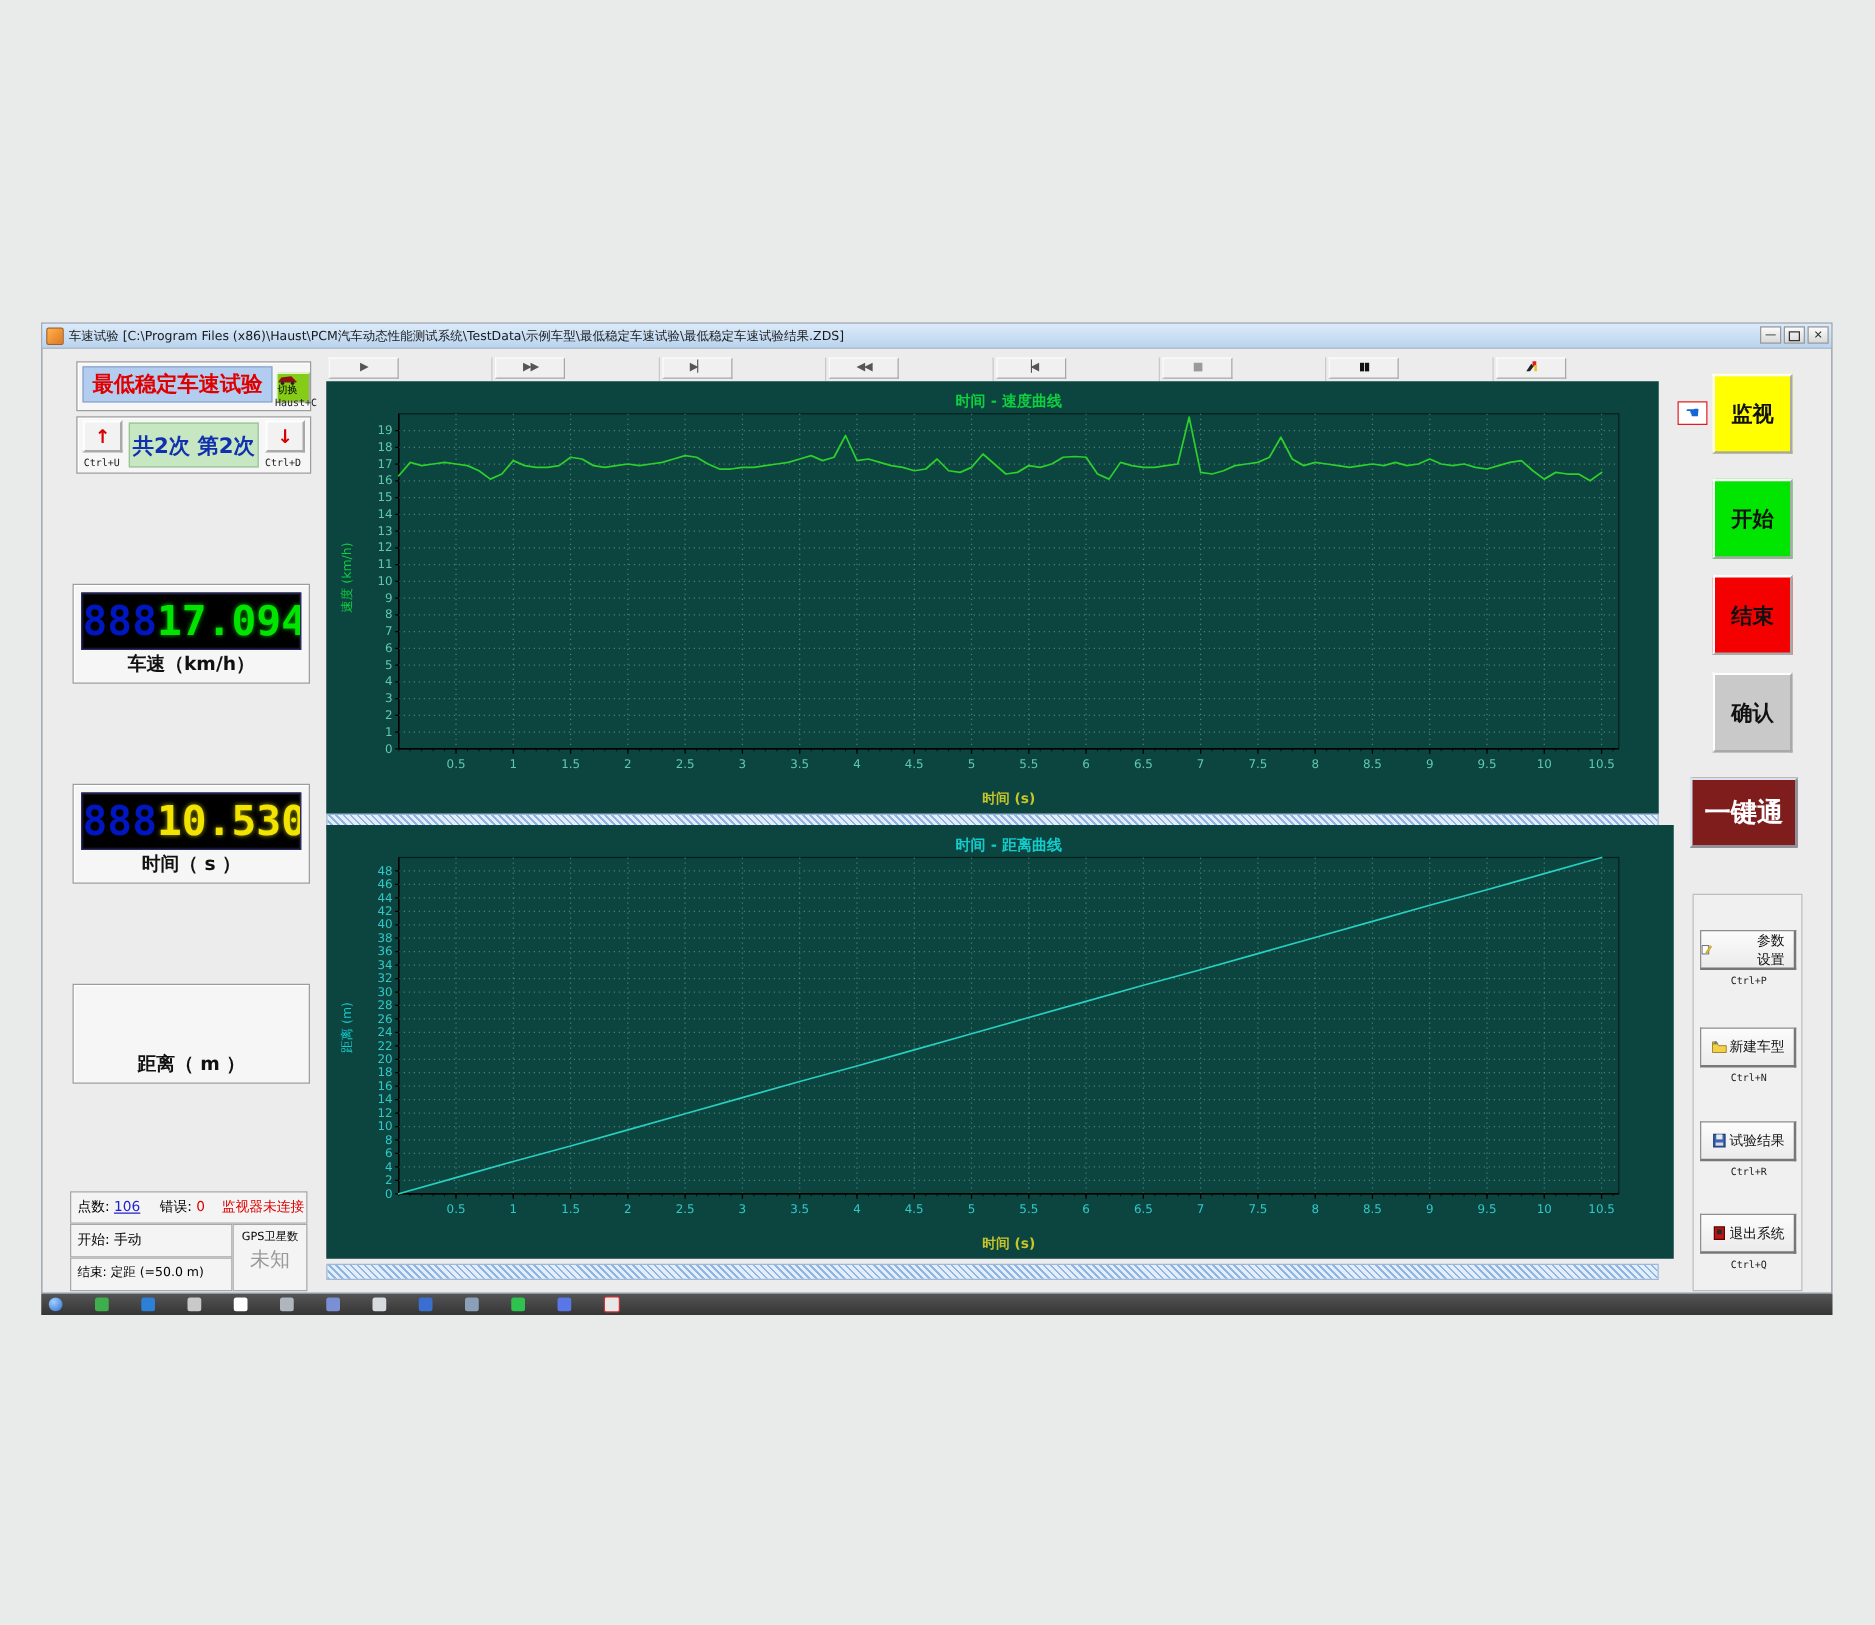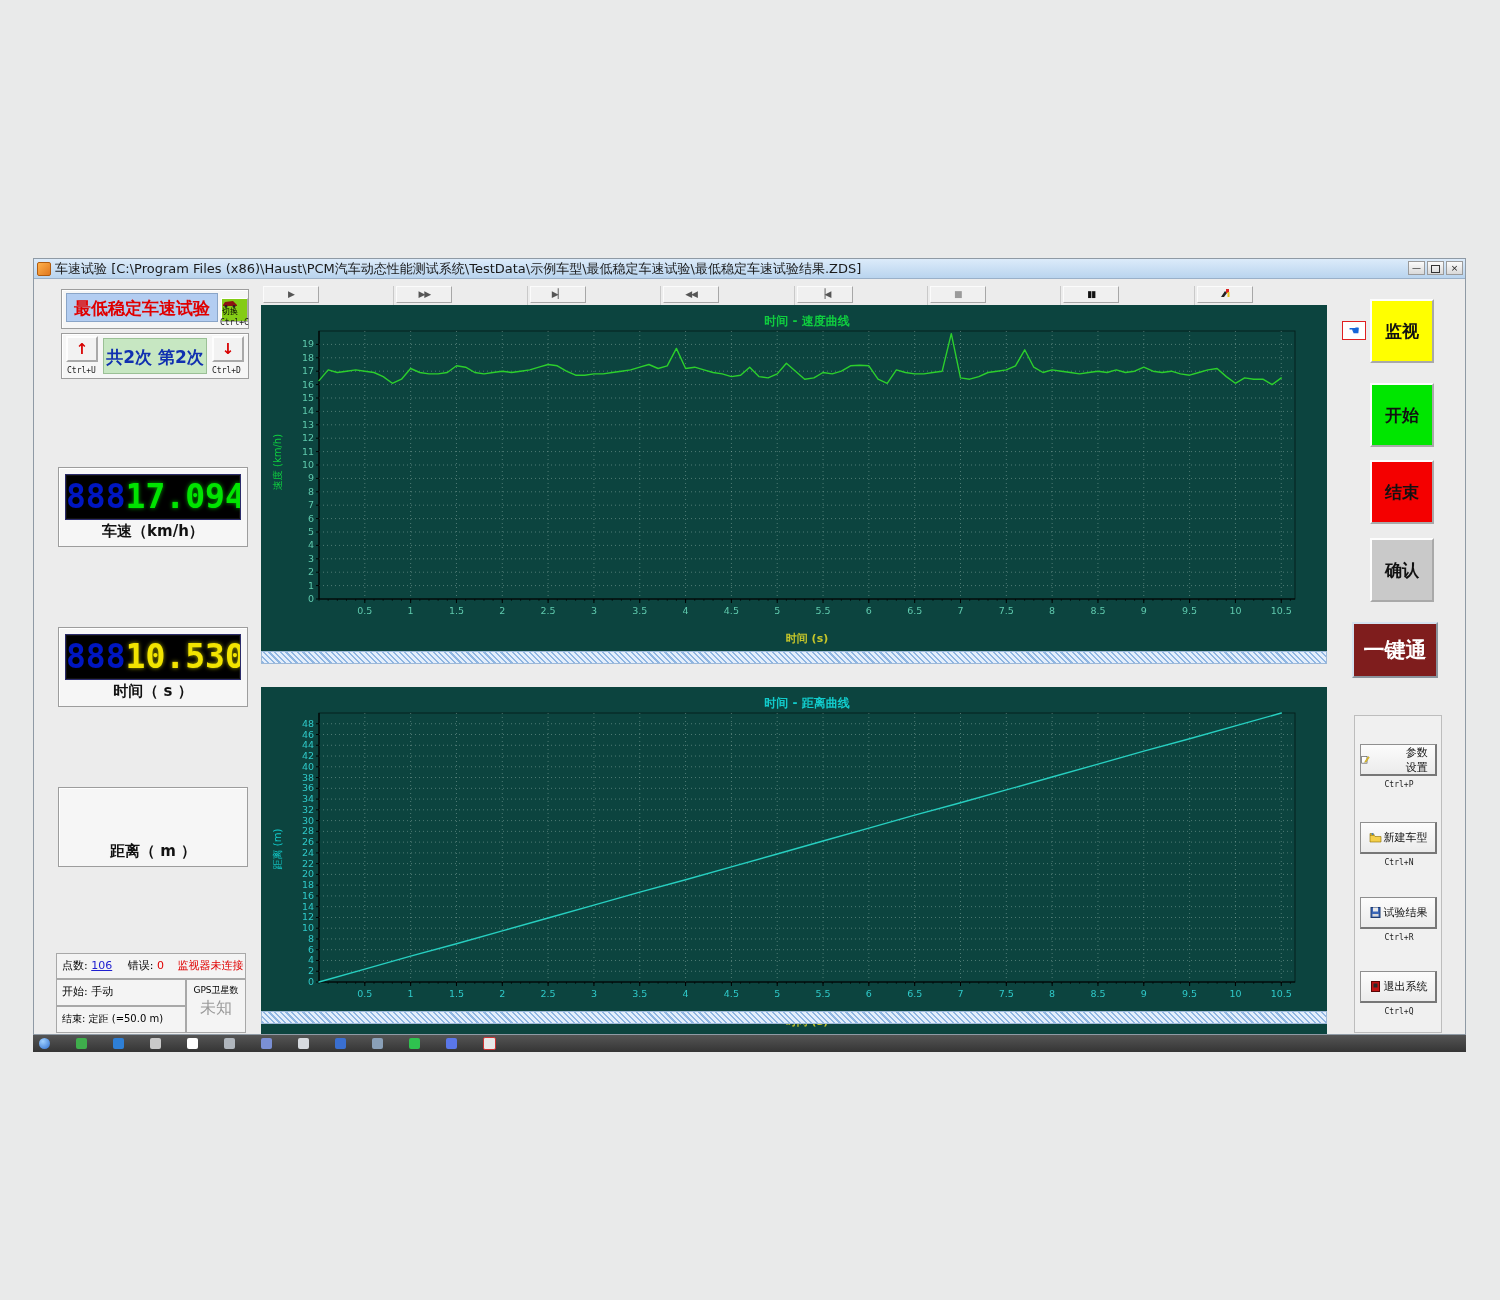--- a/index.html
+++ b/index.html
@@ -2,21 +2,21 @@
 <html><head>
 <meta charset="utf-8">
 <style>
   html,body{margin:0;padding:0;}
   body{width:1500px;height:1300px;background:#e9eaea;font-family:"DejaVu Sans","Liberation Sans",sans-serif;position:relative;overflow:hidden;}
   .abs{position:absolute;}
   
   .window{position:absolute;left:33px;top:258px;width:1433px;height:777px;background:#ececec;border:1px solid #8f9aa5;box-sizing:border-box;}
   .titlebar{position:absolute;left:0;top:0;width:100%;height:20px;background:linear-gradient(#dcebfa,#b9d4ee);border-bottom:1px solid #9ab0c8;display:flex;align-items:center;box-sizing:border-box;}
   .app-icon{width:12px;height:12px;margin:0 4px 0 3px;background:linear-gradient(135deg,#ffb24d,#e07820);border:1px solid #b05c10;border-radius:2px;flex:0 0 auto;}
-  .title-text{font-size:13px;color:#1a1a1a;white-space:nowrap;overflow:hidden;}
+  .title-text{font-size:10px;color:#1a1a1a;white-space:nowrap;overflow:hidden;}
   .win-controls{position:absolute;right:2px;top:2px;display:flex;gap:2px;}
   .win-btn{width:17px;height:14px;background:linear-gradient(#fbfbfb,#d9d9d9);border:1px solid #9a9a9a;font-size:9px;line-height:12px;text-align:center;color:#222;box-sizing:border-box;}
   .win-btn .maxglyph{display:inline-block;width:7px;height:6px;border:1px solid #333;margin-top:3px;}
   
   .panel{position:absolute;background:#f6f6f6;border:1px solid #9d9d9d;box-shadow:inset 1px 1px 0 #ffffff;box-sizing:border-box;}
   .shortcut{position:absolute;font-size:8px;color:#222;font-family:"DejaVu Sans Mono","Liberation Mono",monospace;}
   
   .testname-field{position:absolute;left:4px;top:3px;width:152px;height:29px;background:#b3cdf1;border:1px solid #8aa5c8;color:#e00000;font-weight:bold;font-size:17px;line-height:29px;text-align:center;box-sizing:border-box;}
   .switch-btn{position:absolute;left:159px;top:8px;width:27px;height:24px;background:#84cc16;border:1px outset #fff;font-size:8px;padding:0;box-sizing:border-box;}
   
@@ -76,21 +76,21 @@
   <div class="panel" style="left:27px;top:30px;width:188px;height:40px;">
     <div class="testname-field">最低稳定车速试验</div>
     <div class="switch-btn">
       <svg class="mini-icon" width="16" height="9" viewBox="0 0 16 9">
         <path d="M1 6 L3 3 L11 2 L14 5 L15 6 L15 7 L1 7 Z" fill="#8c1212"></path>
         <circle cx="4" cy="7.5" r="1.4" fill="#222"></circle>
           <circle cx="12" cy="7.5" r="1.4" fill="#222"></circle>
       </svg>
       <div style="font-size:8px;line-height:8px;">切换</div>
     </div>
-    <div class="shortcut" style="left:158px;top:28px;">Ctrl+C</div>
+    <div class="shortcut" style="left:158px;top:28px;">Haust+C</div>
   </div>
 
   <div class="panel" style="left:27px;top:74px;width:188px;height:46px;">
     <div class="arrow-btn" style="left:4px;top:2px;">↑</div>
     <div class="shortcut" style="left:5px;top:32px;">Ctrl+U</div>
     <div class="counter-field">共2次 第2次</div>
     <div class="arrow-btn" style="left:150px;top:2px;">↓</div>
     <div class="shortcut" style="left:150px;top:32px;">Ctrl+D</div>
   </div>
 
@@ -393,21 +393,21 @@
         <line x1="1029.417840375585" y1="294" x2="1029.417840375585" y2="296" stroke="#000" stroke-width="0.6"></line>
         <line x1="58" y1="26" x2="58" y2="294" stroke="#000" stroke-width="1.2"></line>
         <line x1="58" y1="294" x2="1034" y2="294" stroke="#000" stroke-width="1.2"></line>
         <polyline points="58.0,75.6 67.2,64.9 76.3,67.5 85.5,66.2 94.7,64.9 103.8,66.2 113.0,67.5 122.2,71.6 131.3,78.3 140.5,74.2 149.6,63.5 158.8,67.5 168.0,68.9 177.1,68.9 186.3,67.5 195.5,60.8 204.6,62.2 213.8,67.5 223.0,68.9 232.1,67.5 241.3,66.2 250.5,67.5 259.6,66.2 268.8,64.9 277.9,62.2 287.1,59.5 296.3,60.8 305.4,66.2 314.6,70.2 323.8,70.2 332.9,68.9 342.1,68.9 351.3,67.5 360.4,66.2 369.6,64.9 378.8,62.2 387.9,59.5 397.1,63.5 406.2,60.8 415.4,43.4 424.6,63.5 433.7,62.2 442.9,64.9 452.1,67.5 461.2,68.9 470.4,71.6 479.6,70.2 488.7,62.2 497.9,71.6 507.1,72.9 516.2,68.9 525.4,58.2 534.5,66.2 543.7,74.2 552.9,72.9 562.0,67.5 571.2,68.9 580.4,66.2 589.5,60.8 598.7,60.2 607.9,60.8 617.0,74.2 626.2,78.3 635.4,64.9 644.5,67.5 653.7,68.9 662.8,68.9 672.0,67.5 681.2,66.2 690.3,28.7 699.5,72.9 708.7,74.2 717.8,71.6 727.0,67.5 736.2,66.2 745.3,64.9 754.5,60.8 763.7,44.8 772.8,62.2 782.0,67.5 791.1,64.9 800.3,66.2 809.5,67.5 818.6,68.9 827.8,67.5 837.0,66.2 846.1,67.5 855.3,64.9 864.5,67.5 873.6,66.2 882.8,62.2 892.0,66.2 901.1,67.5 910.3,66.2 919.4,68.9 928.6,70.2 937.8,67.5 946.9,64.9 956.1,63.5 965.3,71.6 974.4,78.3 983.6,72.9 992.8,74.2 1001.9,74.2 1011.1,79.6 1020.3,72.9" fill="none" stroke="#2ccf2c" stroke-width="1.4" stroke-linejoin="round" stroke-linecap="round"></polyline>
       </svg>
     <div class="xlab" style="top: 326px; color: rgb(198, 198, 42);">时间 (s)</div>
   </div>
 
   <div class="hatch-strip" style="top:392px;"></div>
 
-  <div class="chart" style="top:428px;height:347px;">
+  <div class="chart" style="top:401px;height:347px;padding-left:12px;">
     <div class="chart-title" style="color: rgb(18, 204, 204);">时间 - 距离曲线</div>
     <div class="ylab" style="top: 155px; color: rgb(18, 204, 204);">距离 (m)</div>
     <svg width="1066" height="331" style="position:absolute;left:0;top:0;">
         <rect x="58" y="26" width="976" height="269" fill="none" stroke="#05211e" stroke-width="1"></rect>
         <line x1="55" y1="295" x2="58" y2="295" stroke="#000" stroke-width="1"></line>
         <text x="53" y="298" text-anchor="end" fill="#2fc9c9" font-size="9.5" font-family="DejaVu Sans, sans-serif">0</text>
         <line x1="58" y1="284.24" x2="1034" y2="284.24" stroke="rgba(205,225,218,0.35)" stroke-width="1" stroke-dasharray="1,3"></line>
         <line x1="55" y1="284.24" x2="58" y2="284.24" stroke="#000" stroke-width="1"></line>
         <text x="53" y="287.24" text-anchor="end" fill="#2fc9c9" font-size="9.5" font-family="DejaVu Sans, sans-serif">2</text>
         <line x1="58" y1="273.48" x2="1034" y2="273.48" stroke="rgba(205,225,218,0.35)" stroke-width="1" stroke-dasharray="1,3"></line>

